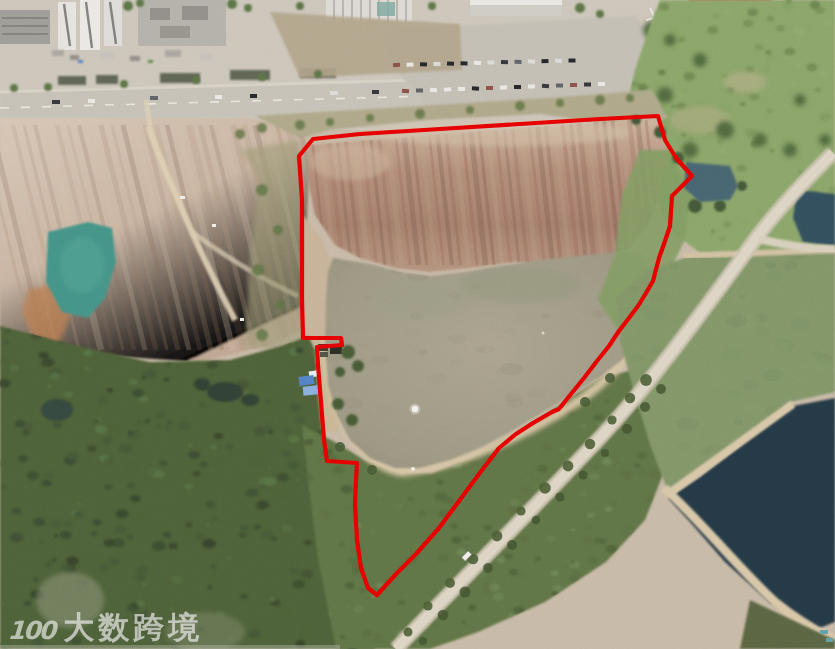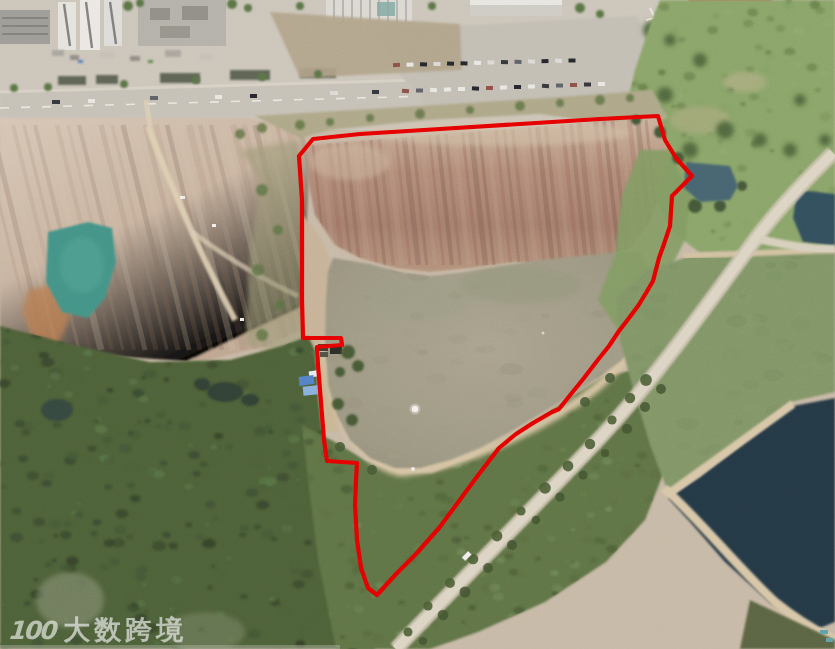--- a/index.html
+++ b/index.html
@@ -3,21 +3,21 @@
 <meta charset="utf-8">
 <style>
   html,body{margin:0;padding:0;background:#222;}
   .stage{position:relative;width:835px;height:649px;overflow:hidden;
          font-family:"DejaVu Sans",sans-serif;}
   .stage svg{position:absolute;left:0;top:0;display:block;}
   .watermark{position:absolute;left:10px;bottom:6px;display:flex;align-items:flex-end;gap:7px;
              color:rgba(255,255,255,0.60);pointer-events:none;user-select:none;}
   .wm-logo{font-size:25px;font-weight:700;font-style:italic;letter-spacing:-2px;line-height:1;
            transform:skewX(-6deg);}
-  .wm-text{font-size:27px;font-weight:700;letter-spacing:4px;line-height:1;
+  .wm-text{font-size:31px;font-weight:700;letter-spacing:4px;line-height:1;
            text-shadow:0 0 2px rgba(120,120,120,0.25);text-align:right;}
 </style>
 </head>
 <body>
 
 <div class="stage">
 <svg id="scene" width="835" height="649" viewBox="0 0 835 649" xmlns="http://www.w3.org/2000/svg">
   <defs>
     <linearGradient id="quarryGrad" x1="0" y1="0" x2="0.6" y2="1">
       <stop offset="0" stop-color="#d7c7b6"></stop>

